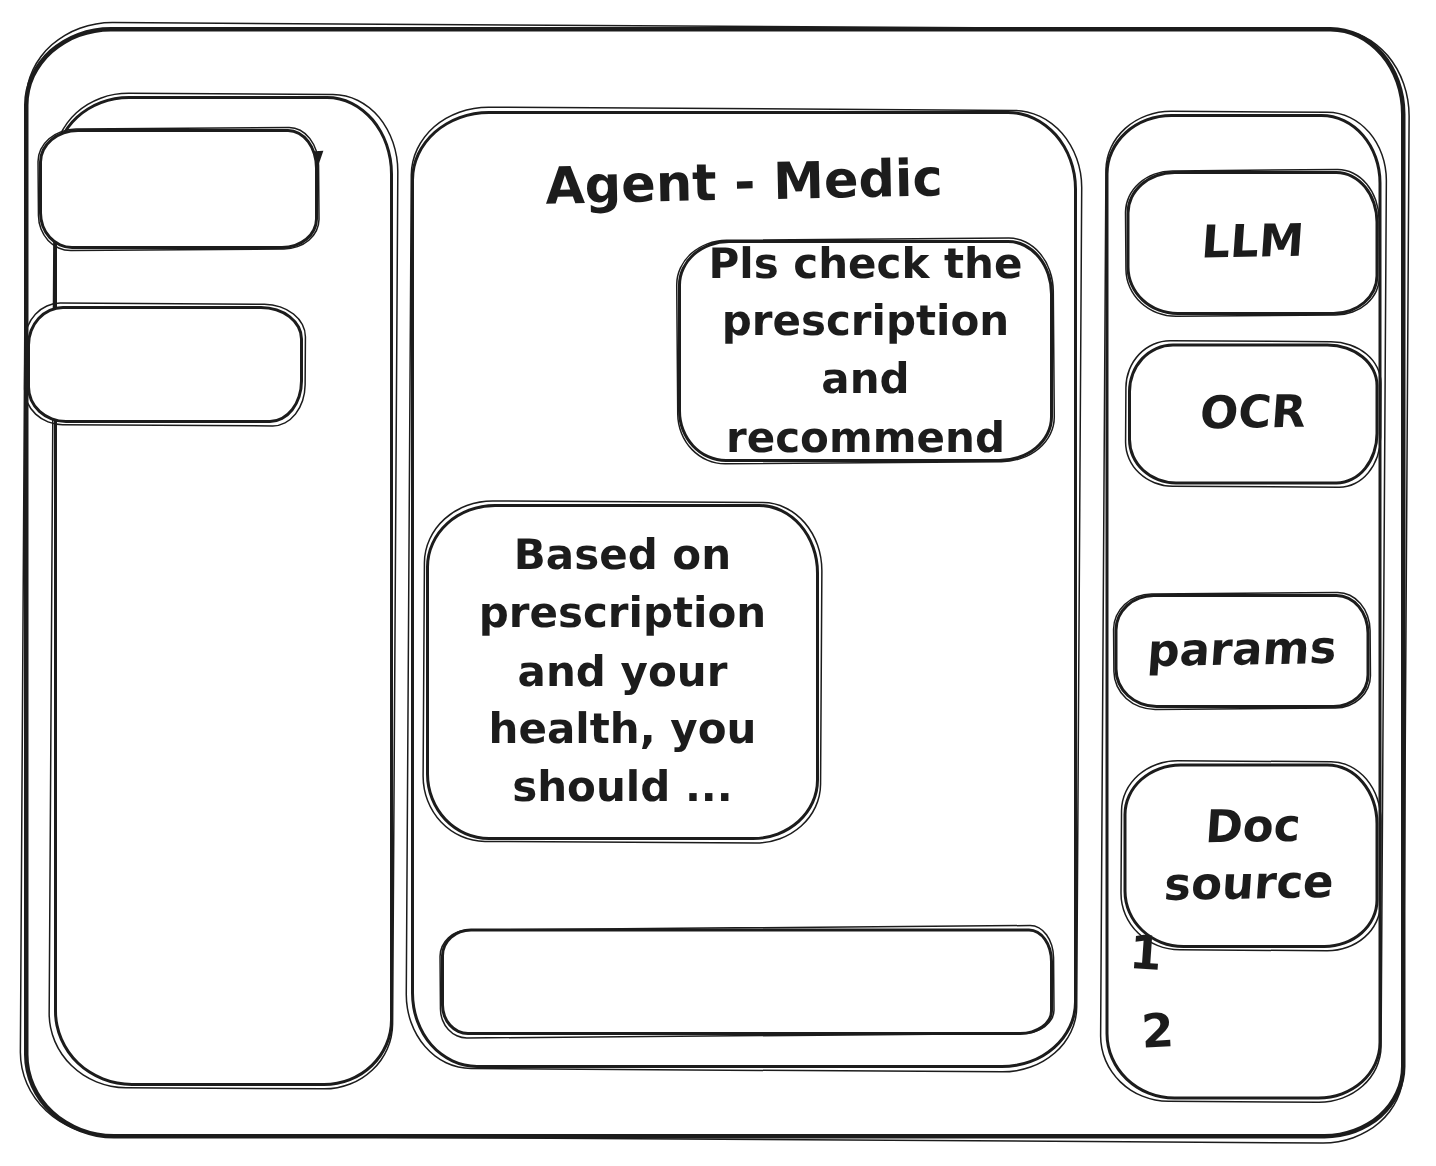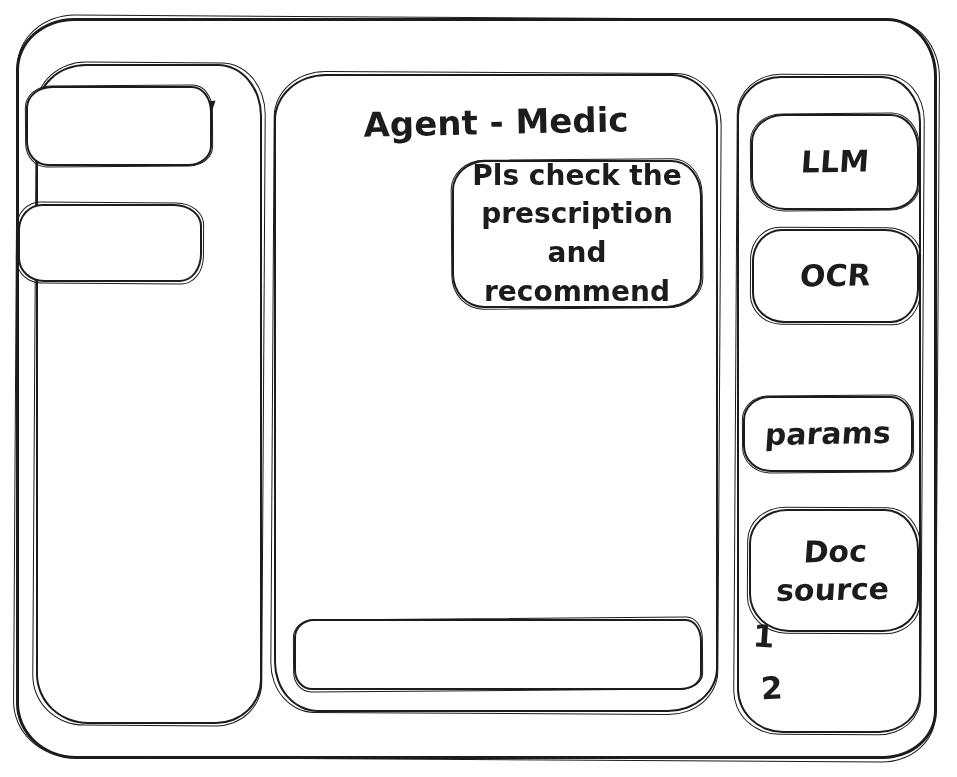--- a/index.html
+++ b/index.html
@@ -143,20 +143,21 @@
   <div class="history-title">History</div>
 </div>
 <div class="sketch sk-alt h-item h-item1"></div>
 <div class="sketch h-item h-item2"></div>
 
 <div class="sketch chat">
   <div class="chat-title">Agent - Medic</div>
 
   <div class="sketch sk-alt bubble bubble-user">Pls check the prescription and recommend</div>
 
+  <div class="sketch bubble bubble-agent">Based on prescription and your health, you should ...</div>
 
   <div class="sketch sk-alt input-wrap">
     <input type="text" placeholder="" style="">
   </div>
 </div>
 
 <div class="sketch tools">
 
   <div class="sketch sk-alt tool-btn btn-llm">
     <span class="lbl">LLM</span>

